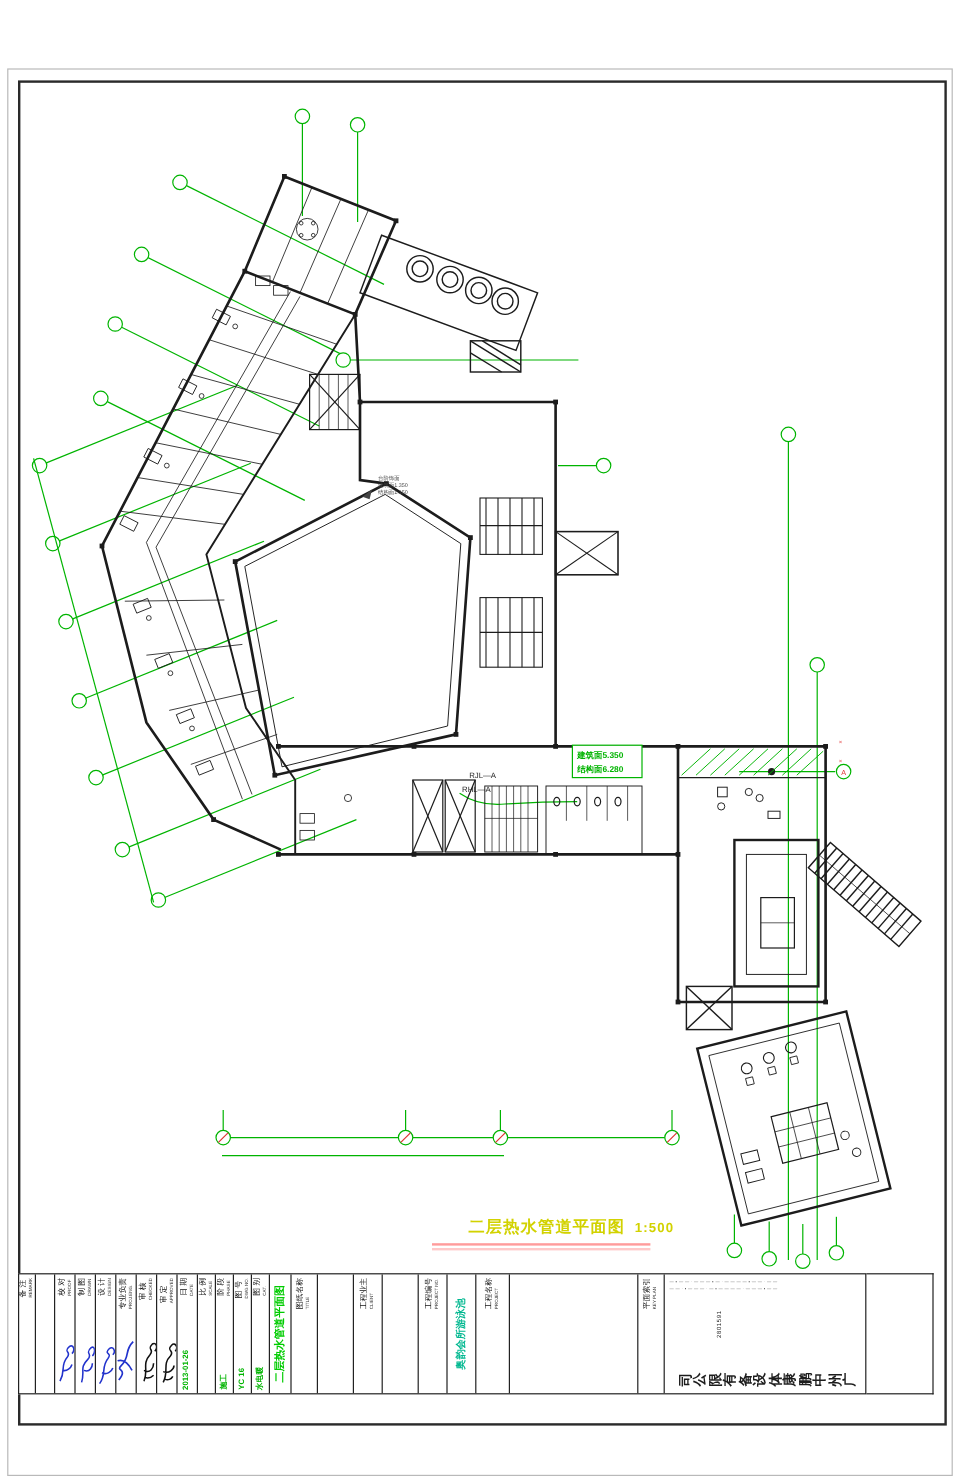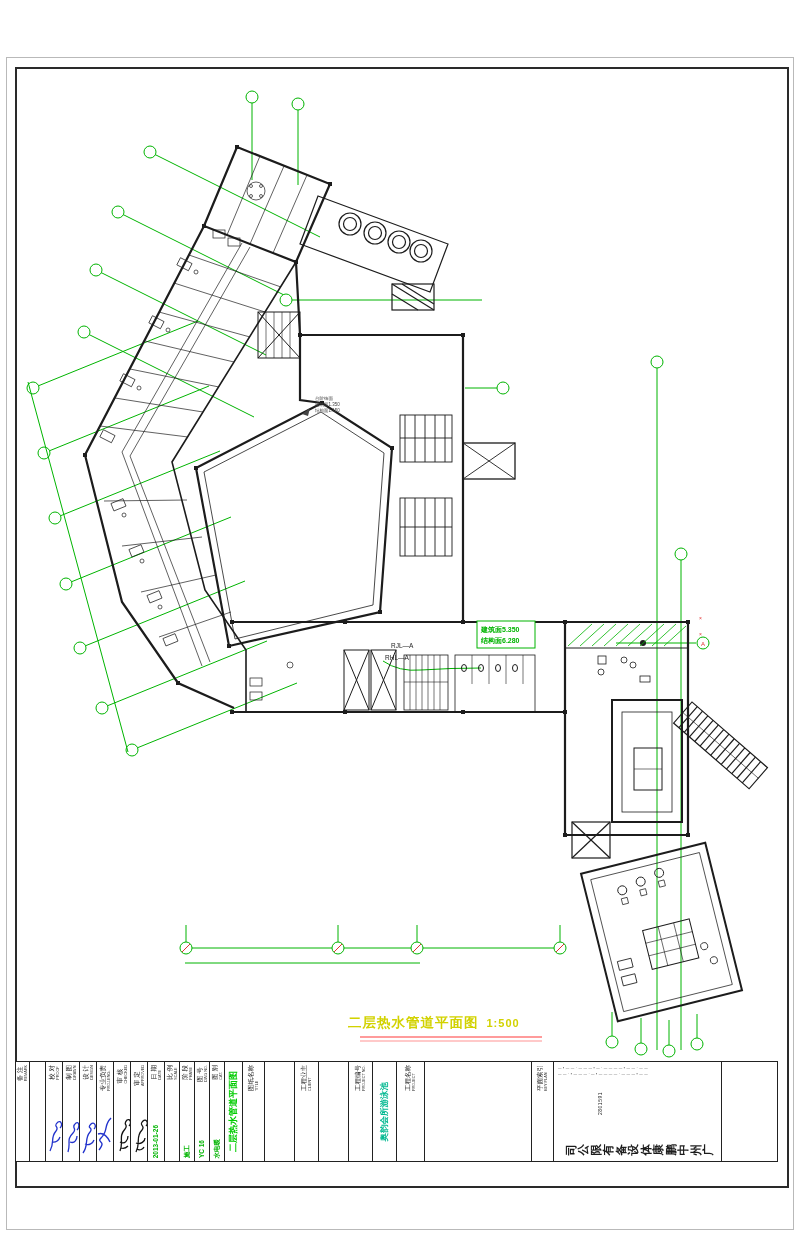--- a/index.html
+++ b/index.html
@@ -5,21 +5,21 @@
   html,body{margin:0;padding:0;background:#fff;}
   body{width:800px;height:1236px;position:relative;overflow:hidden;
        font-family:"Liberation Sans","DejaVu Sans",sans-serif;color:#1c1c1c;}
   .abs{position:absolute;}
   
   #outer-border{left:6px;top:57px;width:786px;height:1171px;border:1px solid #b9b9b9;}
   #inner-border{left:15px;top:67px;width:770px;height:1117px;border:2px solid #2a2a2a;}
   
   #plan-svg{left:0;top:0;}
   
-  #main-title{left:348px;top:1014px;width:230px;text-align:left;
+  #main-title{left:332px;top:1014px;width:230px;text-align:right;
     color:#d2d200;font-size:13.5px;font-weight:bold;letter-spacing:1px;white-space:nowrap;}
   #main-title .scale{font-size:11px;margin-left:8px;}
   #title-underline-1{left:360px;top:1036px;width:182px;height:2px;background:#ff9b9b;}
   #title-underline-2{left:360px;top:1040px;width:182px;height:2px;background:#ffc9c9;}
   
   #title-block{left:15px;top:1061px;width:707px;height:101px;border:1.6px solid #222;
     display:flex;box-sizing:border-box;background:#fff;}
   .tb-cell{border-right:1px solid #222;box-sizing:border-box;position:relative;
     display:flex;flex-direction:column;justify-content:space-between;align-items:center;
     padding:3px 0;overflow:hidden;}

